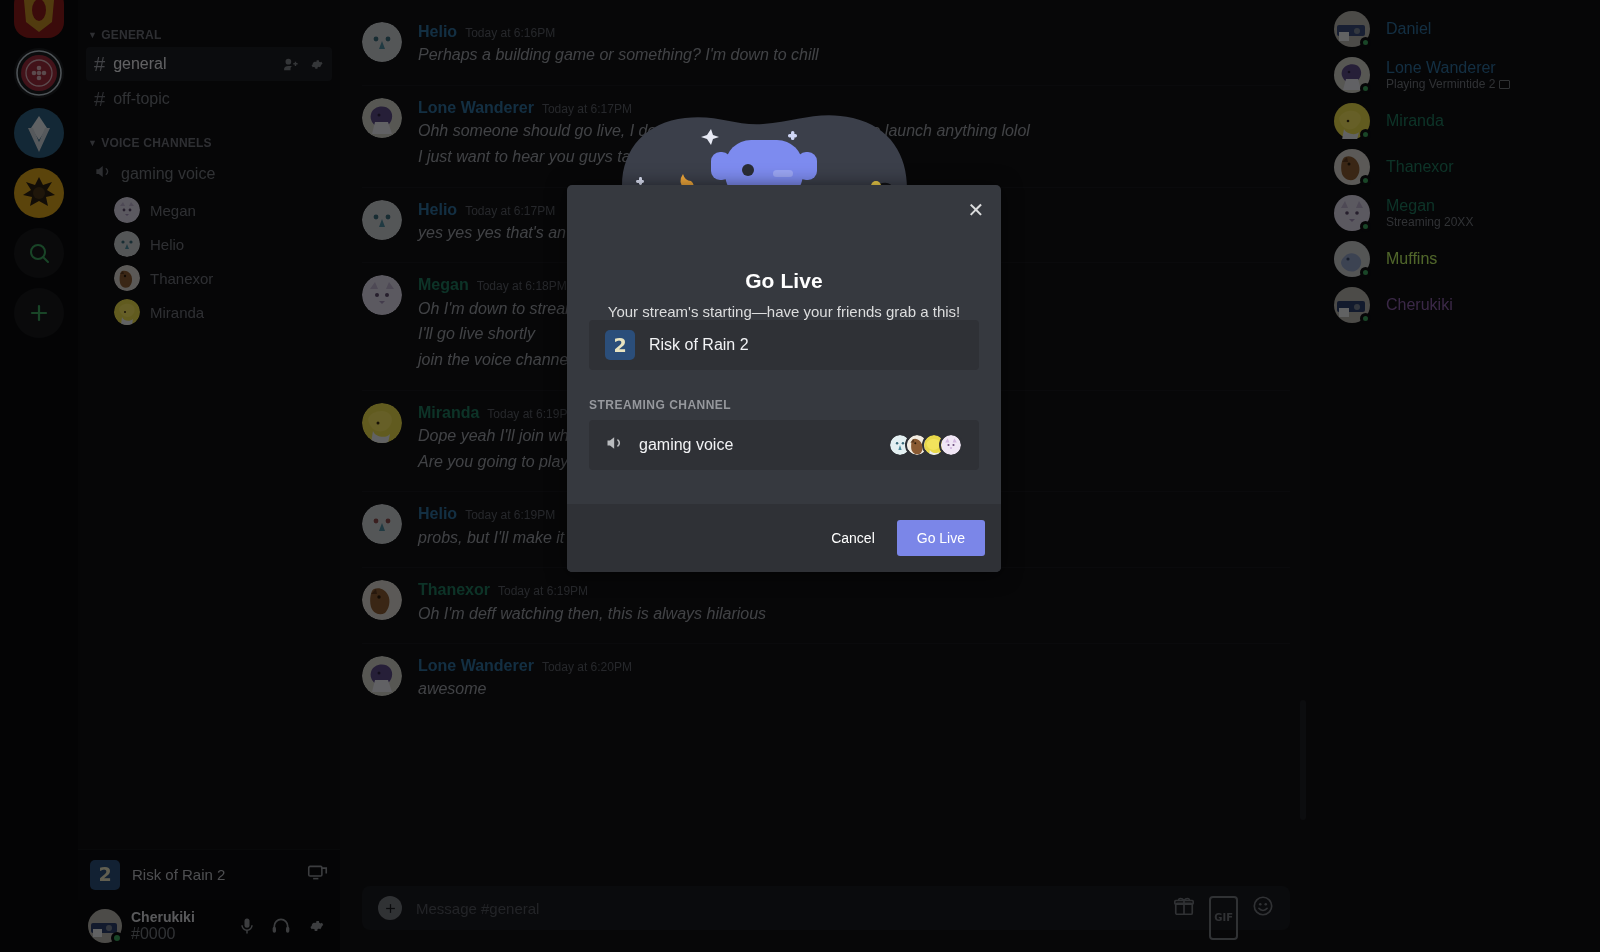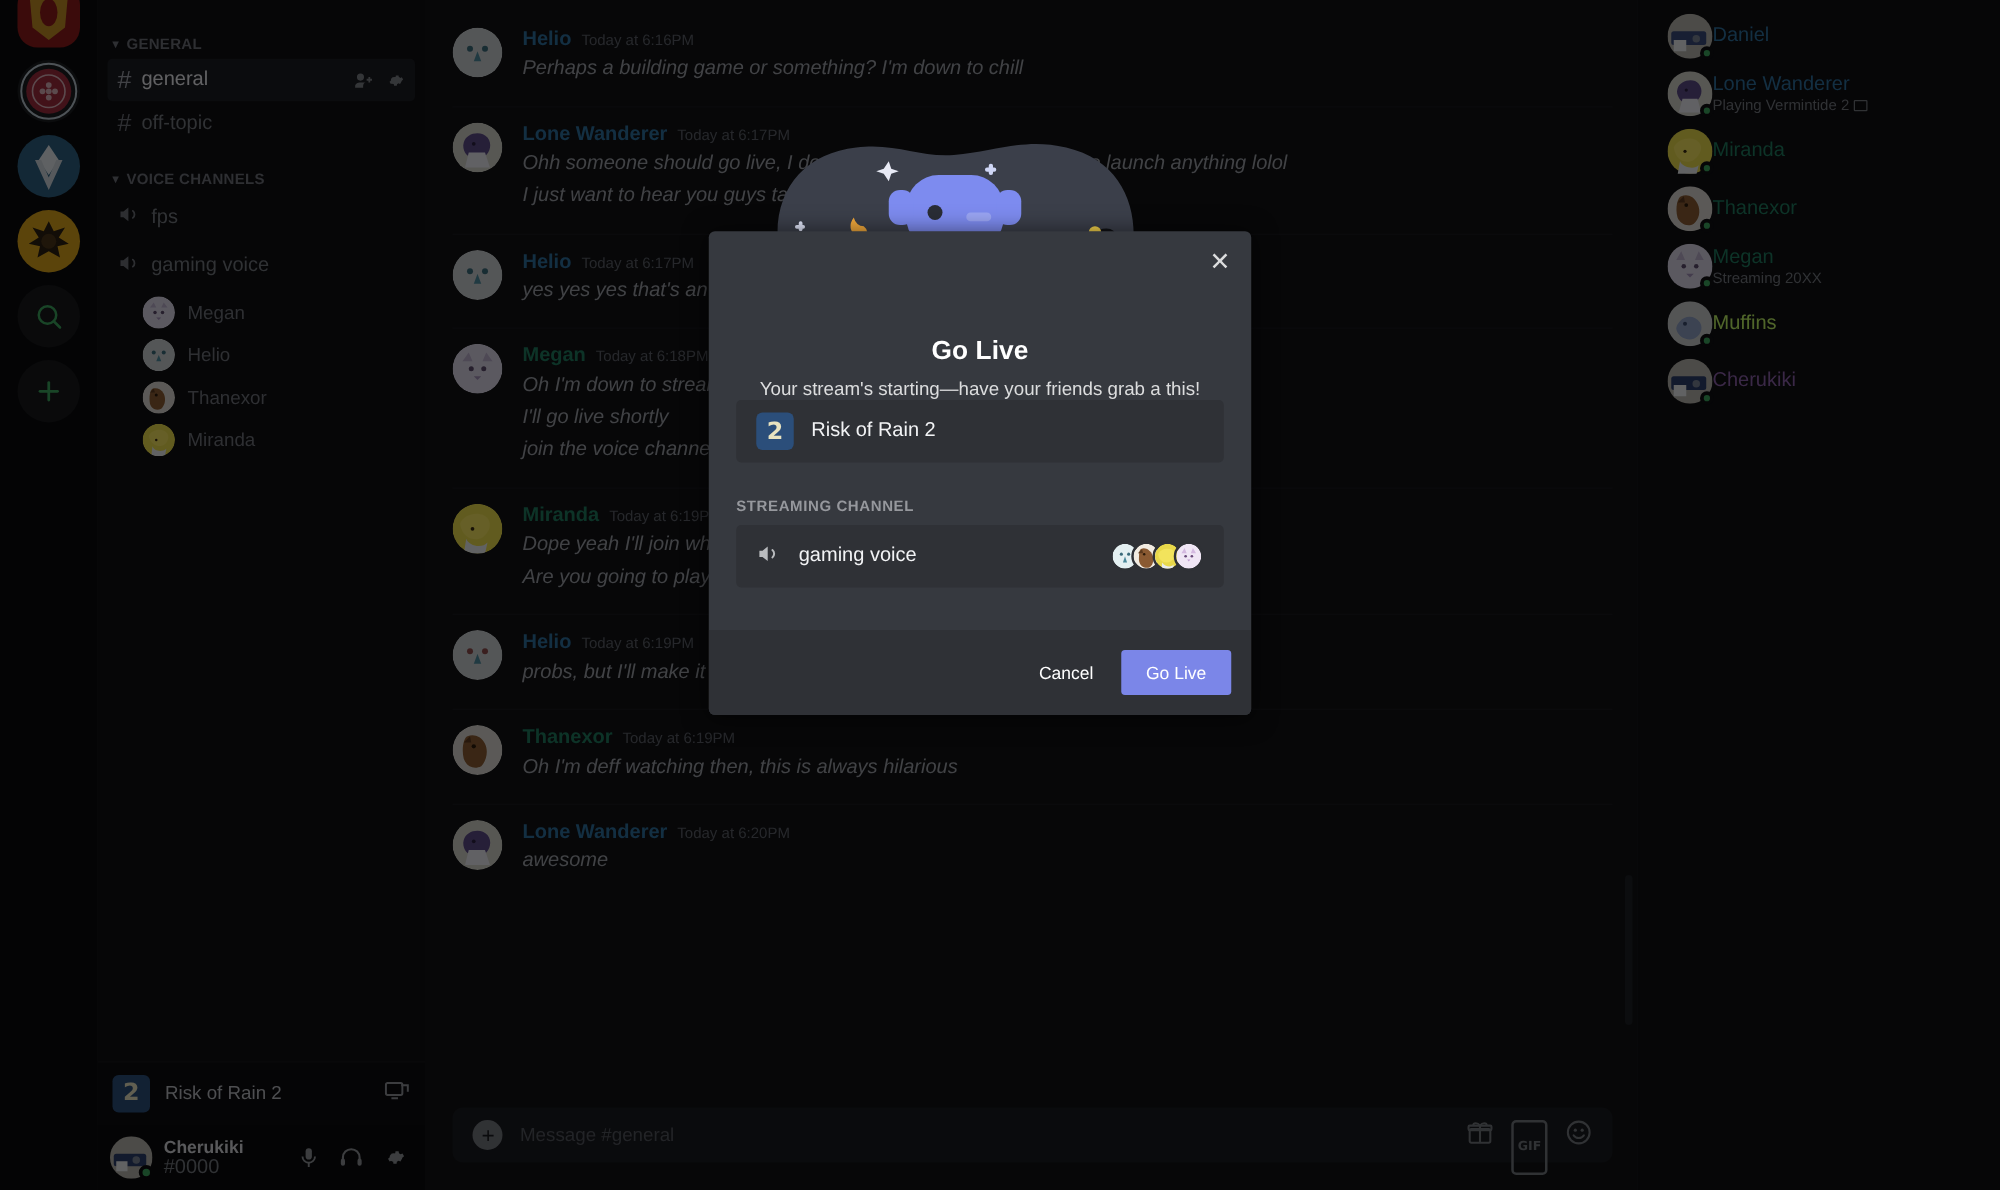--- a/index.html
+++ b/index.html
@@ -107,21 +107,21 @@
   .cinput { flex: 1; color: #52555d; font-size: 15px; }
   .cicons { display: flex; gap: 14px; align-items: center; }
   .cicons svg { width: 22px; height: 22px; fill: #72767d; }
   .gifbox { border: 2px solid #72767d; border-radius: 4px; font-size: 10px; font-weight: bold;
             color: #72767d; padding: 15px 3px; line-height: 1.05;
             font-family: "DejaVu Sans", sans-serif; margin-top: 20px; }
 
   
   .members { width: 290px; flex: 0 0 290px; background: #0e0e11; padding-top: 0;
              overflow: hidden; }
-  .mem { display: flex; align-items: center; gap: 0; padding: 5px 10px 5px 16px;
+  .mem { display: flex; align-items: center; gap: 16px; padding: 5px 10px 5px 16px;
          margin: 0 8px; border-radius: 4px; }
   .memav { width: 36px; height: 36px; border-radius: 50%; position: relative; flex: 0 0 36px; }
   .memav .img { width: 36px; height: 36px; border-radius: 50%; overflow: hidden; }
   .memav .dot { position: absolute; right: -1px; bottom: -1px; width: 11px; height: 11px;
                 border-radius: 50%; background: #3ba55d; border: 3px solid #0e0e11; }
   .memtxt { min-width: 0; line-height: 1.2; }
   .memname { font-size: 16px; }
   .memsub { font-size: 12px; color: #72767d; display: flex; align-items: center; gap: 4px; }
   .memsub .tvbox { display: inline-block; width: 11px; height: 9px; border: 1px solid #72767d;
                    border-radius: 1px; }
@@ -235,29 +235,20 @@
         <div class="chan">
           <span class="hash">#</span>
           <span class="nm">off-topic</span>
         </div>
 
         <div class="cat" style="margin-top:14px;">
           <span class="chev">▼</span>
           <span>VOICE CHANNELS</span>
         </div>
 
-        <div class="chan">
-          <span class="spk">
-            <svg viewBox="0 0 24 24">
-                <path d="M11 5L6 9H3v6h3l5 4V5z"></path>
-                <path d="M15.5 8.5a4.5 4.5 0 010 7" fill="none" stroke="#6a6d75" stroke-width="1.8" stroke-linecap="round"></path>
-              </svg>
-          </span>
-          <span class="nm">fps</span>
-        </div>
 
         <div class="chan">
           <span class="spk">
             <svg viewBox="0 0 24 24">
                 <path d="M11 5L6 9H3v6h3l5 4V5z"></path>
                 <path d="M15.5 8.5a4.5 4.5 0 010 7" fill="none" stroke="#6a6d75" stroke-width="1.8" stroke-linecap="round"></path>
               </svg>
           </span>
           <span class="nm">gaming voice</span>
         </div>

